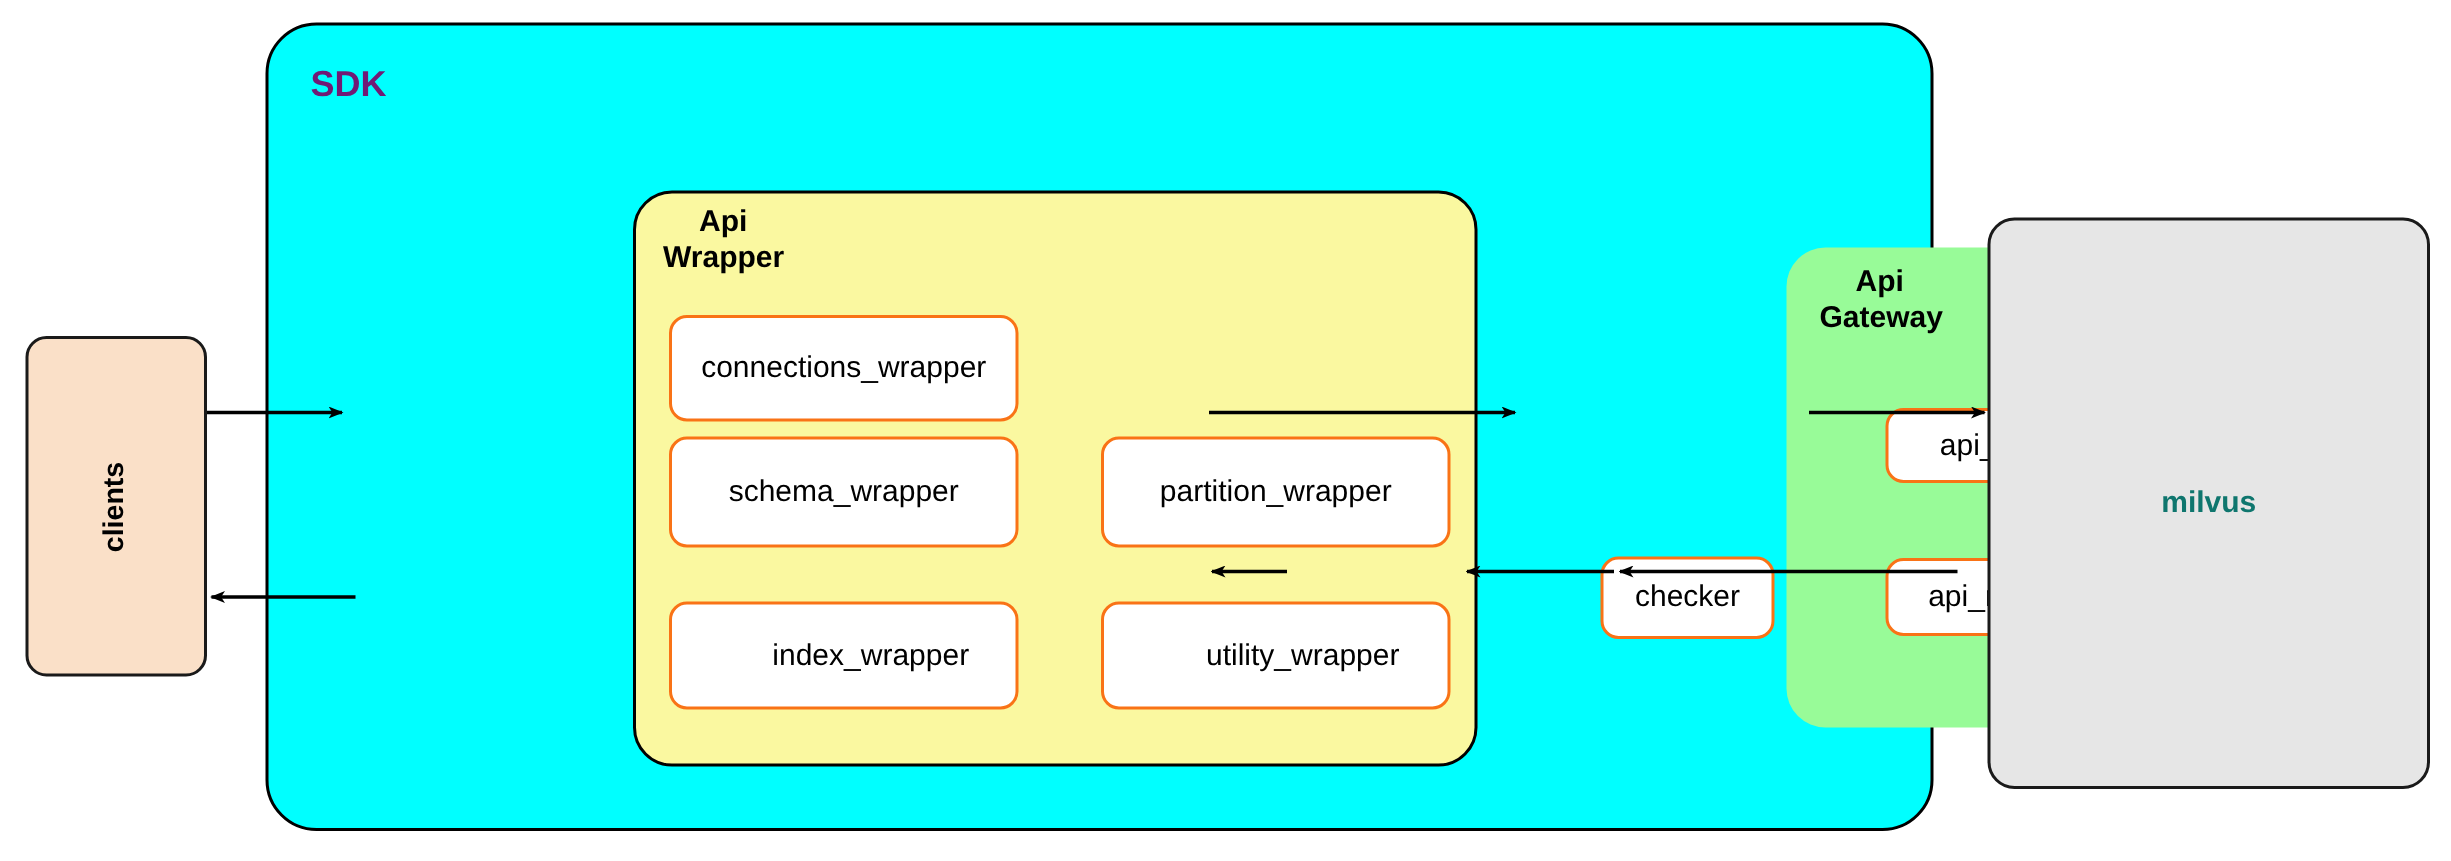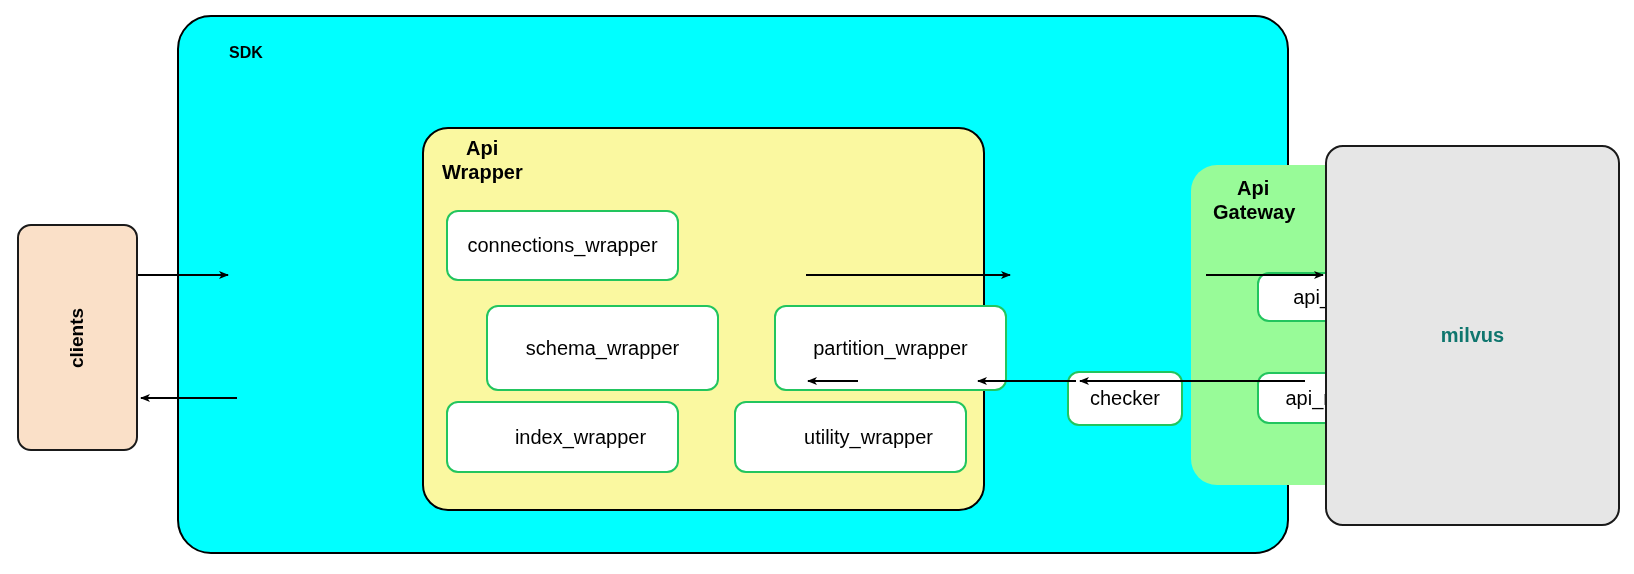--- a/index.html
+++ b/index.html
@@ -44,24 +44,24 @@
   
   #sdk-box {
     left: 177px; top: 15px; width: 1112px; height: 539px;
     background: #00ffff;
     border: 2.5px solid #000000;
     border-radius: 34px;
     display: block;
   }
   #sdk-label {
     position: absolute;
-    left: 50px; top: 27px;
-    font-size: 16px;
-    font-weight: bold;
-    color: #000000;
+    left: 28px; top: 27px;
+    font-size: 24px;
+    font-weight: bold;
+    color: #701a75;
     line-height: 1.12;
   }
 
   
   #api-wrapper-box {
     left: 243px; top: 110px; width: 563px; height: 384px;
     background: #faf8a0;
     border: 2.5px solid #000000;
     border-radius: 26px;
     display: block;
@@ -75,33 +75,33 @@
     line-height: 1.18;
     text-align: left;
   }
   #api-wrapper-label .ind { padding-left: 24px; display: block; }
 
   
   .card {
     position: absolute;
     box-sizing: border-box;
     background: #ffffff;
-    border: 2px solid #22c55e;
+    border: 2px solid #f97316;
     border-radius: 12px;
     display: flex;
     align-items: center;
     justify-content: center;
     font-size: 20px;
     color: #000000;
     white-space: nowrap;
   }
   .w-col-l { left: 22px;  width: 233px; }
   .w-col-r { left: 310px; width: 233px; }
   .w-row-1 { top: 81px;  height: 71px; }
-  .w-row-2 { top: 176px; height: 86px; margin-left: 40px; }
+  .w-row-2 { top: 162px; height: 74px; }
   .w-row-3 { top: 272px; height: 72px; padding-left: 36px; }
 
   
   #api-gateway-box {
     left: 1012px; top: 148px; width: 226px; height: 320px;
     background: #98fb98;
     border: none;
     border-radius: 26px;
     display: block;
   }

